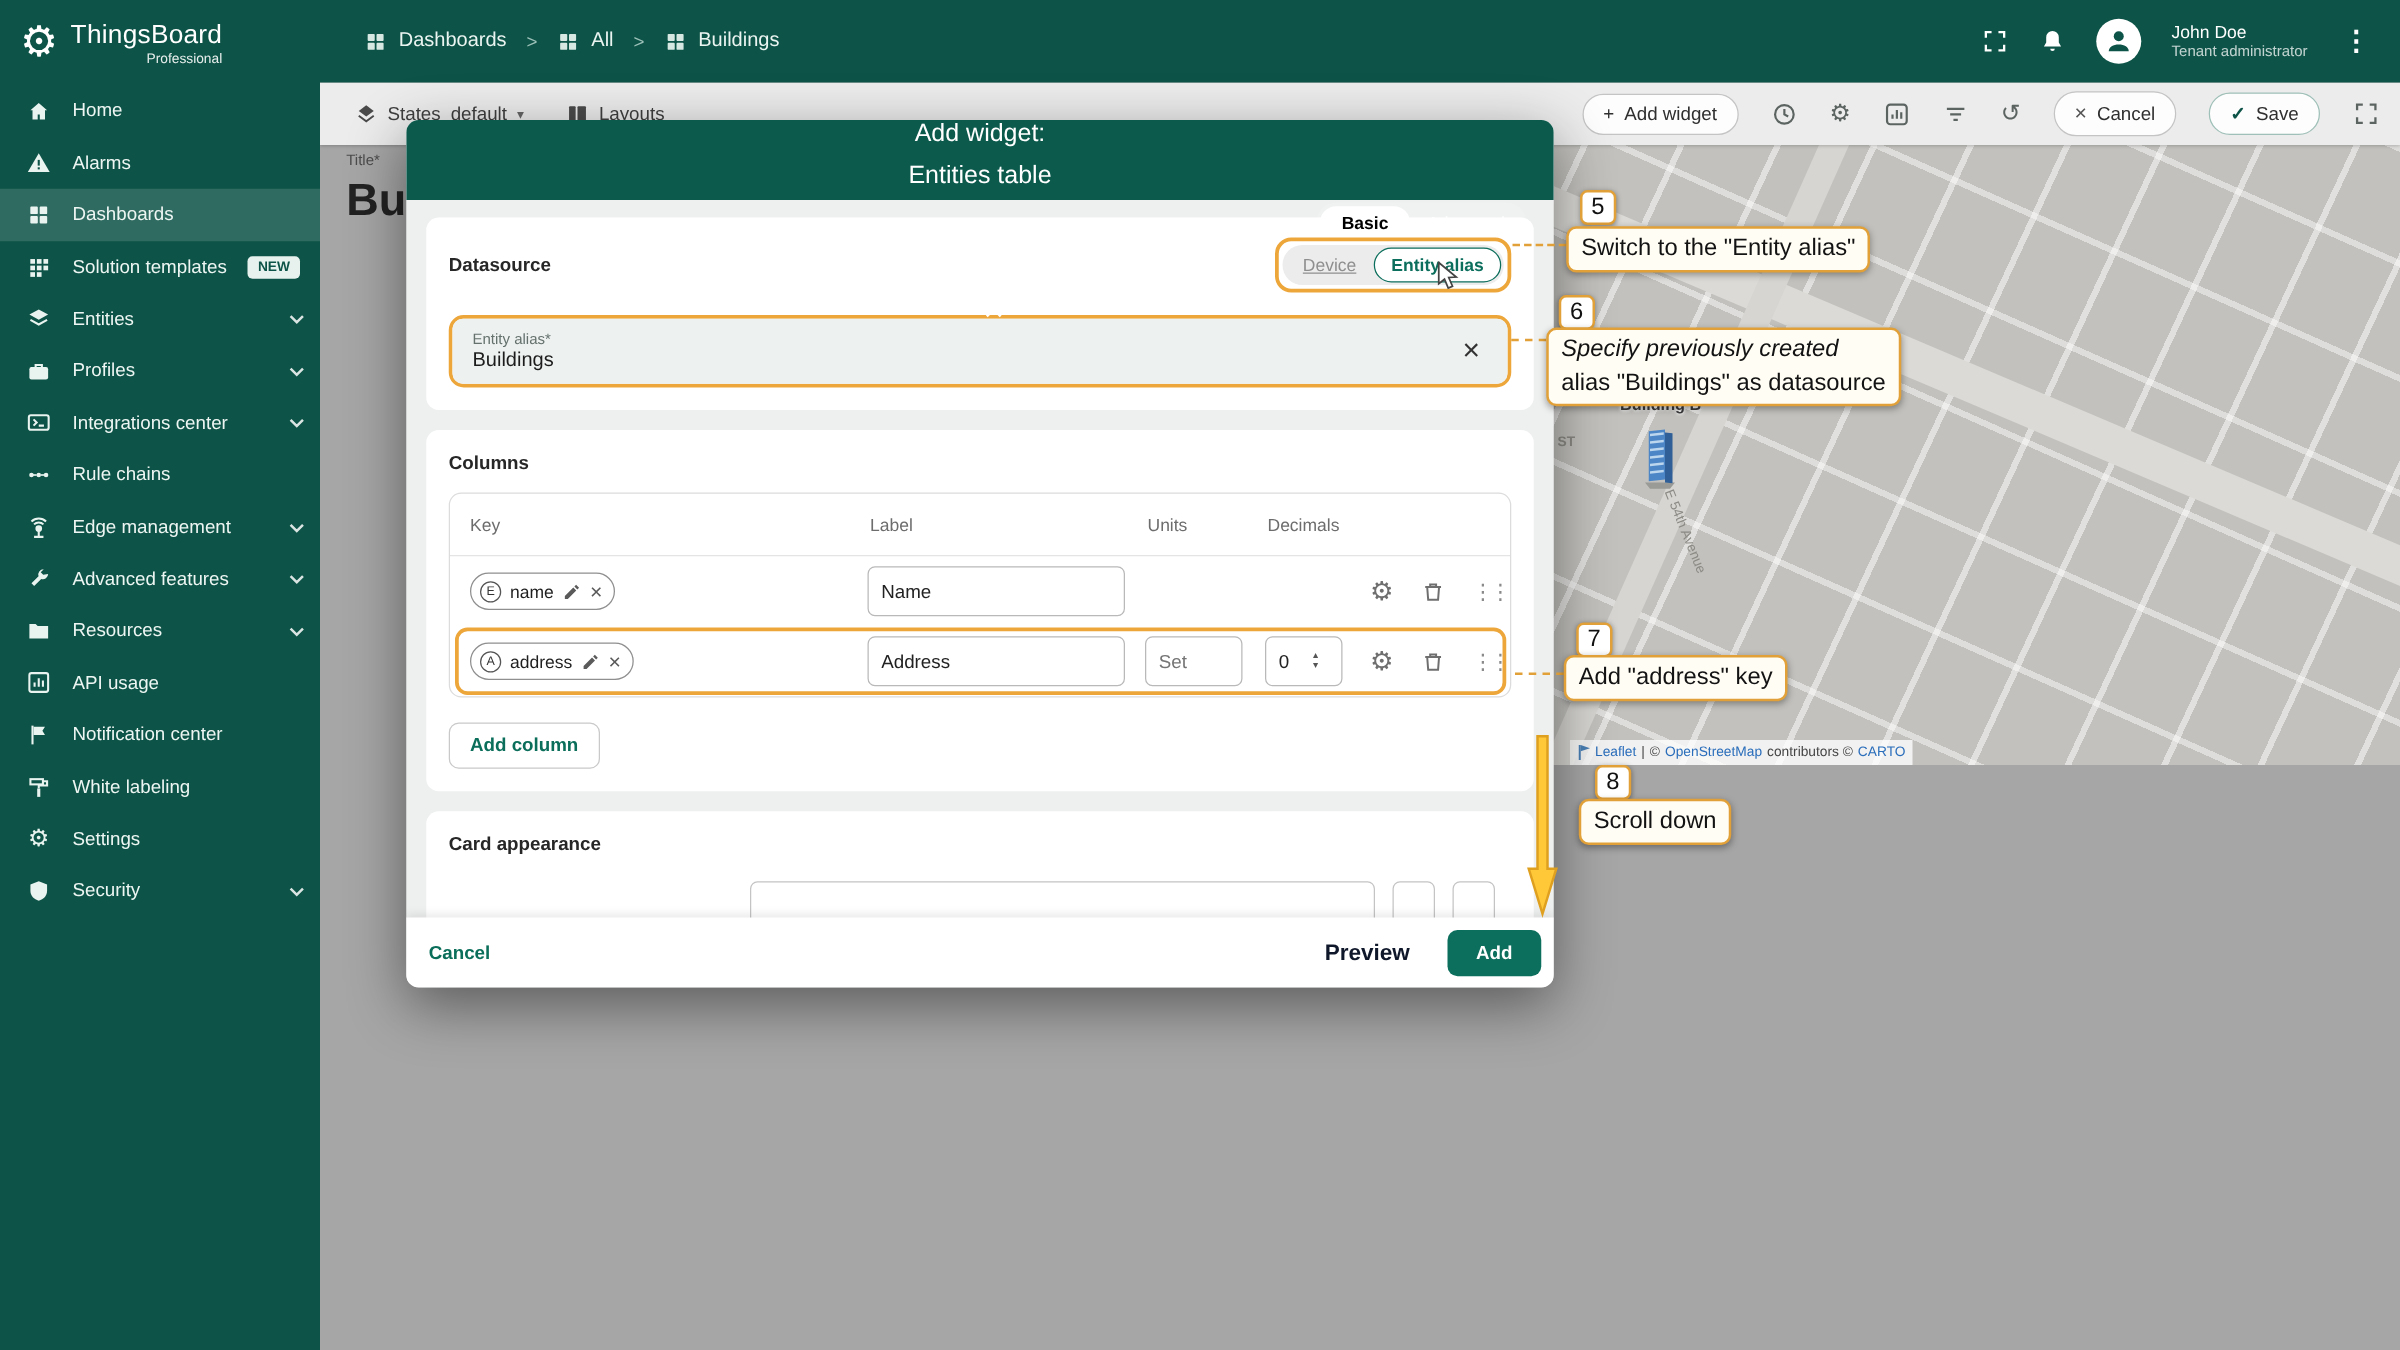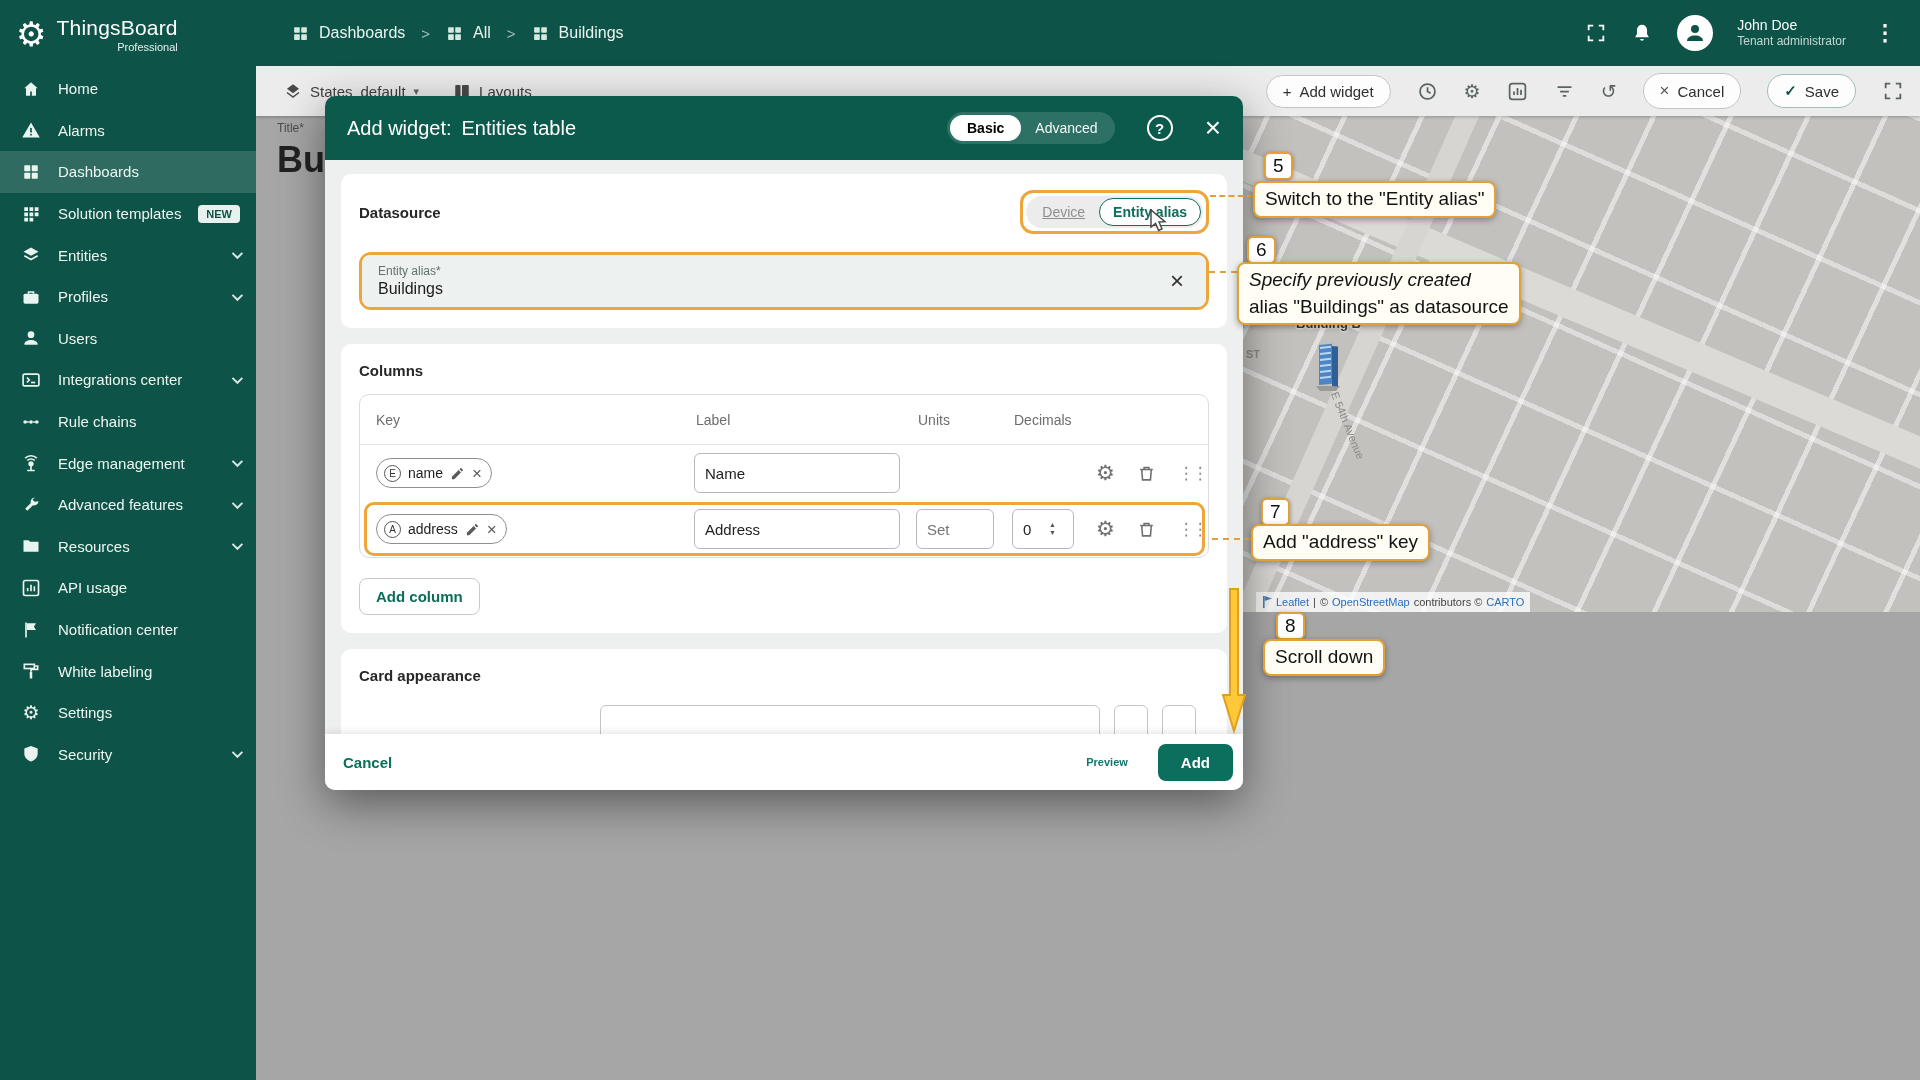--- a/index.html
+++ b/index.html
@@ -59,21 +59,21 @@
       #c2c1bd; overflow:hidden; }
   .road-main { position:absolute; left:-40px; top:150px; width:1200px; height:30px; background:#dbdad6; transform:rotate(23deg); }
   .road-cross { position:absolute; left:380px; top:-180px; width:22px; height:900px; background:#d6d5d1; transform:rotate(24deg); }
   .map-label { position:absolute; font-size:11px; color:#8b8a84; }
   .map-building-label { position:absolute; font-size:13px; font-weight:bold; color:#3a3a3c; text-shadow:0 0 3px #fff, 0 0 3px #fff; }
   .attribution { position:absolute; left:1256px; top:592px; height:20px; background:rgba(255,255,255,.78); display:flex; align-items:center; gap:4px; font-size:11px; color:#454545; padding:0 6px; z-index:5; }
   .attribution a { color:#2a6ebb; text-decoration:none; cursor:pointer; }
 
   
   .modal { position:absolute; left:325px; top:96px; width:918px; height:694px; background:#eef0ef; border-radius:10px; z-index:40; box-shadow:0 14px 46px rgba(0,0,0,.45); overflow:hidden; }
-  .modal-header { height:64px; background:#0b5a4c; display:flex; align-items:center; padding:0 22px; color:#fff; gap:10px; }
+  .modal-header { height:64px; background:#0b5a4c; display:flex; align-items:center; padding:0 22px; color:#fff; gap:10px;flex-direction:column; }
   .modal-title-prefix, .modal-title { font-size:20px; font-weight:500; }
   .mode-toggle { margin-left:auto; display:flex; align-items:center; background:rgba(255,255,255,.14); border-radius:17px; padding:3px; }
   .mode-basic { background:#fff; color:#000000; font-size:14px; font-weight:bold; border-radius:14px; padding:5px 17px; cursor:pointer; }
   .mode-advanced { color:rgba(255,255,255,.95); font-size:14px; padding:5px 14px; cursor:pointer; }
   .help-circle { width:26px; height:26px; border:2px solid #fff; border-radius:50%; display:flex; align-items:center; justify-content:center; font-size:15px; font-weight:bold; margin-left:22px; cursor:pointer; }
   .modal-close { font-size:28px; line-height:26px; margin-left:22px; cursor:pointer; color:#fff; }
 
   .card { background:#fff; border-radius:10px; margin:0 16px; padding:18px; }
   .card1 { margin-top:14px; }
   .card2 { margin-top:16px; }
@@ -118,21 +118,21 @@
   .row-hl { position:absolute; left:4px; right:3px; top:1px; bottom:1px; border:3px solid #eda63a; border-radius:10px; pointer-events:none; }
   .add-col-btn { margin-top:20px; display:inline-block; border:1px solid #c9c9c9; border-radius:8px; background:#fff; color:#0a6e5a; font-size:15px; font-weight:bold; padding:9px 16px; cursor:pointer; }
 
   .ca-partials { display:flex; align-items:flex-start; gap:14px; margin-top:20px; }
   .ca-long { width:500px; height:40px; border:1px solid #c4c4c4; border-radius:6px; margin-left:241px; }
   .ca-small { width:34px; height:40px; border:1px solid #c4c4c4; border-radius:6px; }
 
   .modal-footer { position:absolute; left:0; right:0; bottom:0; height:56px; background:#fff; box-shadow:0 -2px 8px rgba(0,0,0,.10); display:flex; align-items:center; padding:0 10px 0 18px; z-index:5; }
   .foot-cancel { color:#0a6e5a; font-size:15px; font-weight:bold; cursor:pointer; }
   .foot-right { margin-left:auto; display:flex; align-items:center; gap:30px; }
-  .foot-preview { color:#0f766e; font-size:11px; font-weight:bold; cursor:pointer; }
+  .foot-preview { color:#0f172a; font-size:18px; font-weight:bold; cursor:pointer; }
   .foot-add { background:#0c6e5c; color:#fff; font-size:15px; font-weight:bold; border-radius:8px; padding:10px 23px; cursor:pointer; border:none; }
 
   
   .num-badge { position:absolute; background:#fff; border:2px solid #e2a138; border-radius:6px; font-size:19px; color:#111; padding:1px 7px; z-index:60; box-shadow:0 1px 4px rgba(0,0,0,.35); }
   .callout { position:absolute; background:#fffdf4; border:2px solid #e2a138; border-radius:8px; font-size:19px; color:#131313; padding:3px 10px; z-index:60; box-shadow:0 2px 6px rgba(0,0,0,.35); white-space:nowrap; line-height:1.4; }
   .dash-line { position:absolute; border-top:2px dashed #e2a138; z-index:59; }
   .scroll-arrow { position:absolute; left:1218px; top:588px; z-index:59; }
   .cursor-pointer-abs { position:absolute; left:1149px; top:209px; z-index:70; }
 </style>
 </head>
@@ -204,29 +204,20 @@
     </div>
     <div class="nav-item">
       <span class="nav-icon">
           <svg width="20" height="20" viewBox="0 0 24 24" fill="currentColor">
             <rect x="3" y="8" width="18" height="12" rx="2"></rect>
             <path d="M9 8V6h6v2" fill="none" stroke="currentColor" stroke-width="2"></path>
           </svg>
         </span>
       <span class="nav-label">Profiles</span>
       <span class="chev"></span>
-    </div>
-    <div class="nav-item">
-      <span class="nav-icon">
-          <svg width="20" height="20" viewBox="0 0 24 24" fill="currentColor">
-            <circle cx="12" cy="8" r="4"></circle>
-            <path d="M4 20c0-3.6 3.6-5.5 8-5.5s8 1.9 8 5.5z"></path>
-          </svg>
-        </span>
-      <span class="nav-label">Users</span>
     </div>
     <div class="nav-item">
       <span class="nav-icon">
           <svg width="20" height="20" viewBox="0 0 24 24" fill="none" stroke="currentColor" stroke-width="2">
             <rect x="2.5" y="5" width="19" height="14" rx="2"></rect>
             <path d="M7 9l3 3-3 3"></path>
             <path d="M12 15h5"></path>
           </svg>
         </span>
       <span class="nav-label">Integrations center</span>

